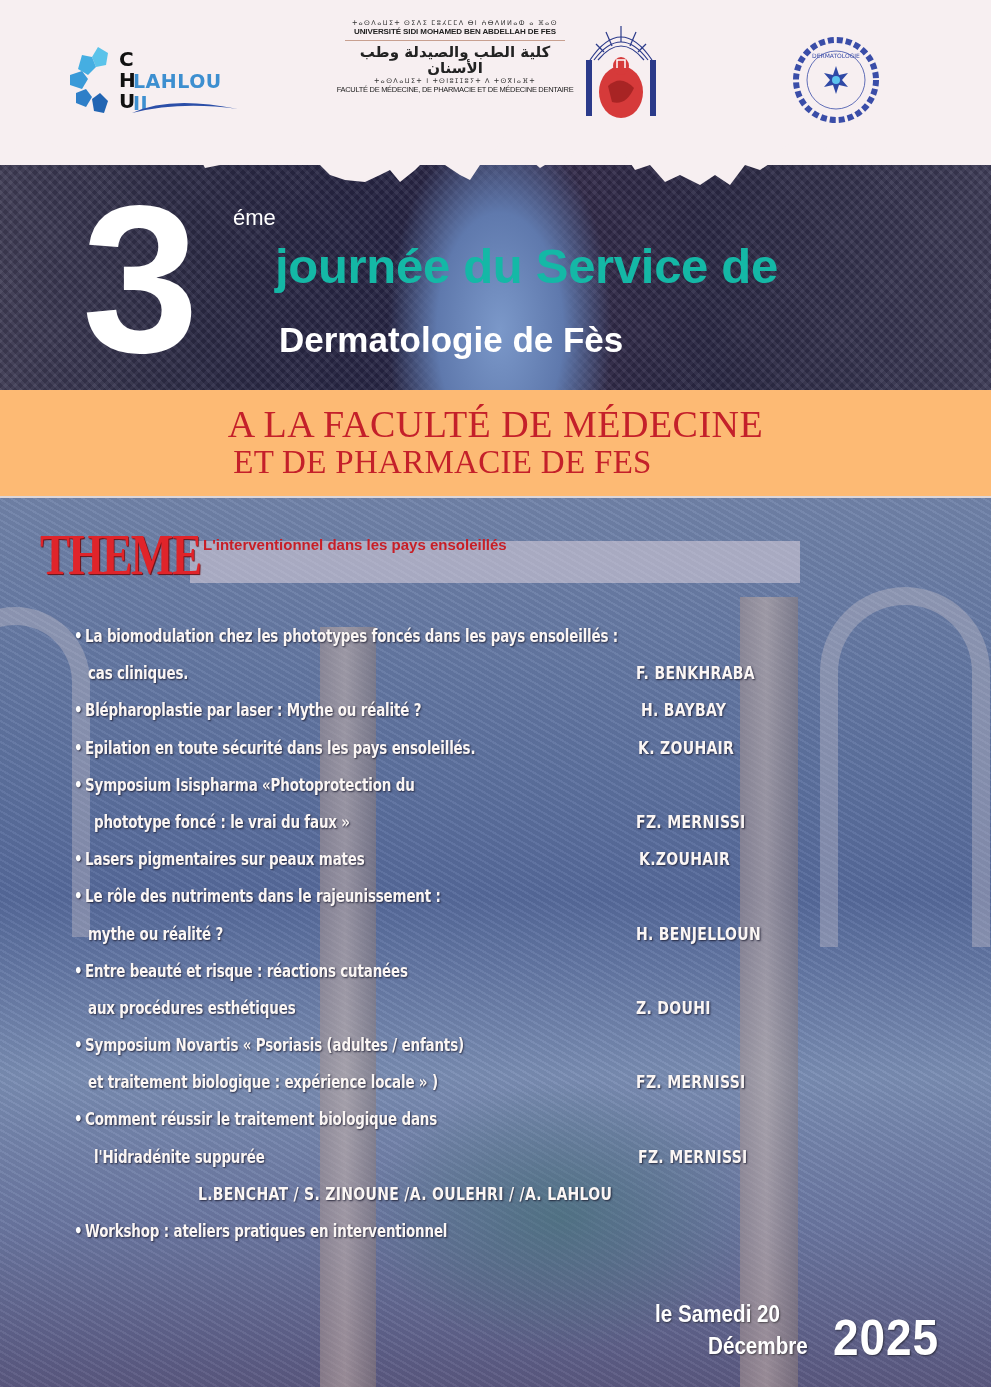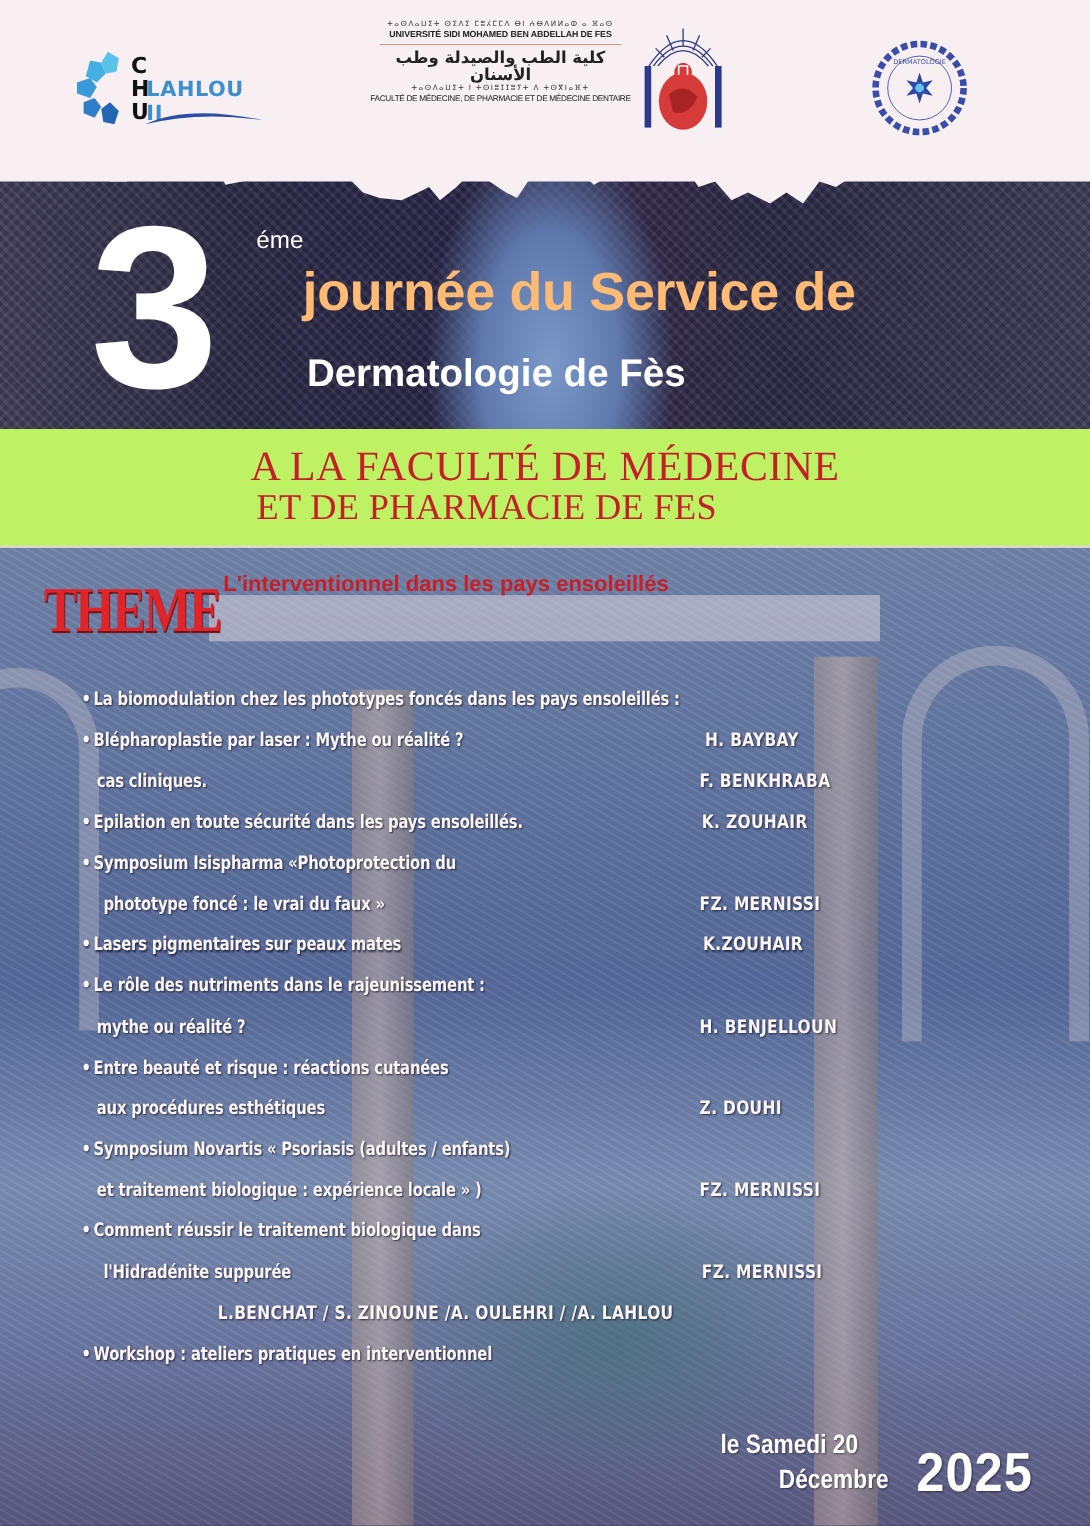--- a/index.html
+++ b/index.html
@@ -65,49 +65,49 @@
   
   .big-three {
     position: absolute; left: 82px; top: 175px; font-family: "Liberation Sans", sans-serif;
     font-weight: bold; font-size: 210px; line-height: 210px; color: #ffffff; letter-spacing: -4px;
   }
   .ordinal {
     position: absolute; left: 233px; top: 205px; font-weight: normal; font-size: 22px; color: #fff;
   }
   .title-1 {
     position: absolute; left: 275px; top: 238px; font-weight: bold; font-size: 49px;
-    color: #fdba74; letter-spacing: -0.3px; white-space: nowrap;
+    color: #14b8a6; letter-spacing: -0.3px; white-space: nowrap;
   }
   .title-2 {
     position: absolute; left: 279px; top: 320px; font-weight: bold; font-size: 35px;
     color: #fff; white-space: nowrap;
   }
 
   
   .venue {
     position: absolute; left: 0; top: 390px; width: 991px; height: 108px;
-    background: #bef264; border-bottom: 2px solid #dcd6da; text-align: center;
+    background: #fdba74; border-bottom: 2px solid #dcd6da; text-align: center;
     font-family: "Liberation Serif", serif; color: #c4202a;
   }
   .venue-1 { position: absolute; left: 0; width: 991px; top: 14px; font-size: 38px; line-height: 40px; letter-spacing: 0.5px; }
   .venue-2 { position: absolute; left: 0; width: 885px; top: 54px; font-size: 33px; line-height: 36px; letter-spacing: 0.3px; }
 
   
   .theme-bar {
     position: absolute; left: 190px; top: 541px; width: 610px; height: 42px;
     background: rgba(220,210,220,0.55);
   }
   .theme-word {
     position: absolute; left: 40px; top: 525px; font-family: "Liberation Serif", serif;
     font-size: 58px; line-height: 60px; color: #e0242a; letter-spacing: -2px;
     transform: scaleX(0.78); transform-origin: left top; font-weight: bold;
     text-shadow: 1px 1px 1px #6b1014;
   }
   .theme-text {
-    position: absolute; left: 203px; top: 520px; font-weight: bold; font-size: 20px;
+    position: absolute; left: 203px; top: 536px; font-weight: bold; font-size: 15px;
     color: #c81e26; white-space: nowrap;
   }
 
   
   .program {
     position: absolute; left: 74px; top: 618px; width: 740px;
     font-family: "DejaVu Sans Condensed", "DejaVu Sans", sans-serif;
     color: #fbf6f4; font-weight: bold;
   }
   .row {
@@ -224,26 +224,26 @@
 
 <div class="theme-bar"></div>
 <div class="theme-word">THEME</div>
 <div class="theme-text">L'interventionnel dans les pays ensoleillés</div>
 
 <div class="program">
   <div class="row">
     <span class="txt"><span class="bullet">•</span><span>La biomodulation chez les phototypes foncés dans les pays ensoleillés :</span></span>
   </div>
   <div class="row">
+    <span class="txt indent">cas cliniques.</span>
+    <span class="spk">F. BENKHRABA</span>
+  </div>
+  <div class="row">
     <span class="txt"><span class="bullet">•</span><span>Blépharoplastie par laser : Mythe ou réalité ?</span></span>
     <span class="spk" style="left:567px">H. BAYBAY</span>
-  </div>
-  <div class="row">
-    <span class="txt indent">cas cliniques.</span>
-    <span class="spk">F. BENKHRABA</span>
   </div>
   <div class="row">
     <span class="txt"><span class="bullet">•</span><span>Epilation en toute sécurité dans les pays ensoleillés.</span></span>
     <span class="spk" style="left:564px">K. ZOUHAIR</span>
   </div>
   <div class="row">
     <span class="txt"><span class="bullet">•</span><span>Symposium Isispharma «Photoprotection du</span></span>
   </div>
   <div class="row">
     <span class="txt indent2">phototype foncé : le vrai du faux »</span>

